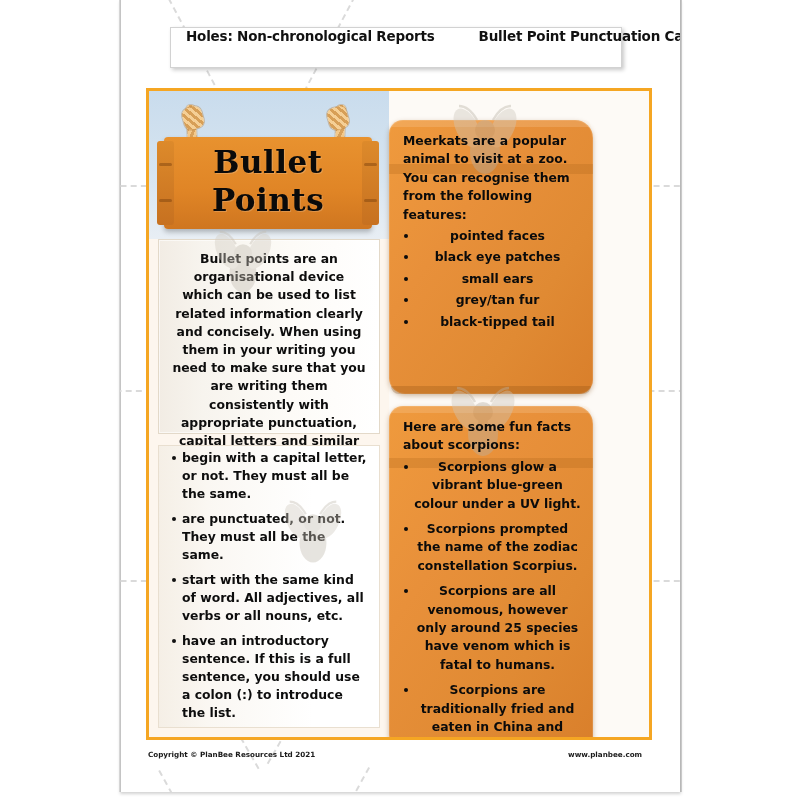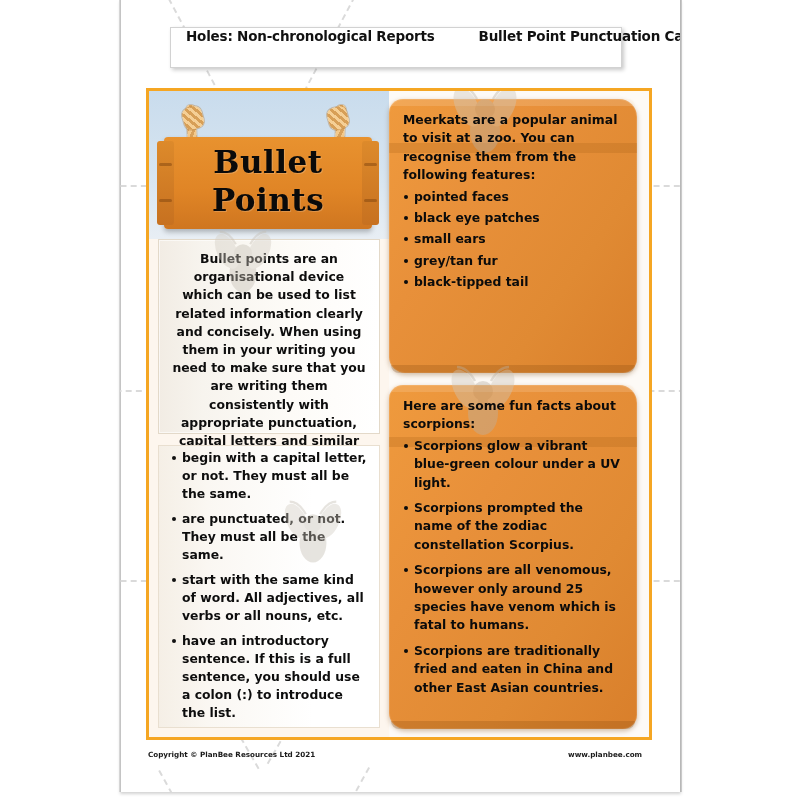--- a/index.html
+++ b/index.html
@@ -237,25 +237,26 @@
     top: 7px;
     width: 4px; height: 4px;
     border-radius: 50%;
     background: #111111;
   }
 
   
   .parchment {
     position: absolute;
     left: 240px;
-    width: 248px;
+    width: 204px;
     background: linear-gradient(125deg, #ef9a3d 0%, #e8903a 35%, #e08a33 70%, #d97f2b 100%);
     border-radius: 14px 18px 14px 16px;
     box-shadow: 0 2px 5px rgba(120,65,10,0.35),
                 inset 0 0 0 1px rgba(255,255,255,0.12);
+    margin-top: 21px;
   }
   #panel-meerkats { top: 8px;   height: 274px; }
   #panel-scorpions{ top: 294px; height: 344px; }
   .parch-split {
     position: absolute;
     left: 0; right: 0;
     height: 10px;
     background: rgba(160,90,20,0.22);
   }
   .parch-edge-top {
@@ -289,20 +290,21 @@
   }
   .parch-list li {
     position: relative;
     padding-left: 11px;
     margin-bottom: 3px;
     font-family: "DejaVu Sans", sans-serif;
     font-weight: bold;
     font-size: 12.4px;
     line-height: 18.4px;
     color: #0b0b0b;
+    text-align: center;
   }
   .parch-list li::before {
     content: "";
     position: absolute;
     left: 1px;
     top: 7px;
     width: 4px; height: 4px;
     border-radius: 50%;
     background: #0b0b0b;
   }

